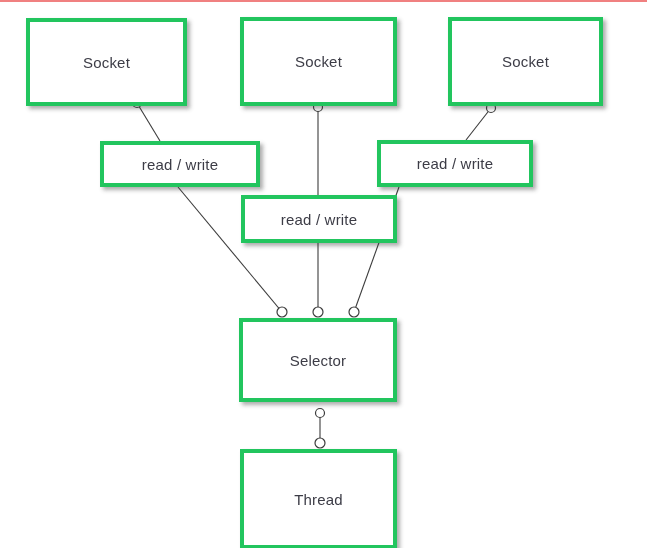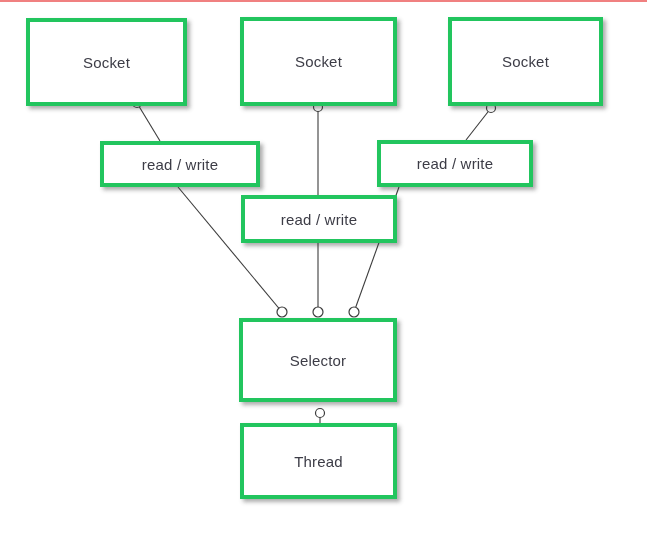--- a/index.html
+++ b/index.html
@@ -105,17 +105,17 @@
   </div>
 
   <div class="node small" style="left: 377px; top: 140px; width: 156px; height: 47px;">
     <span class="node-label">read / write</span>
   </div>
 
   <div class="node" style="left: 239px; top: 318px; width: 158px; height: 84px;">
     <span class="node-label">Selector</span>
   </div>
 
-  <div class="node" style="left: 240px; top: 423px; width: 157px; height: 76px;">
+  <div class="node" style="left: 240px; top: 449px; width: 157px; height: 100px;">
     <span class="node-label">Thread</span>
   </div>
 
 </div>
 
 </body></html>

